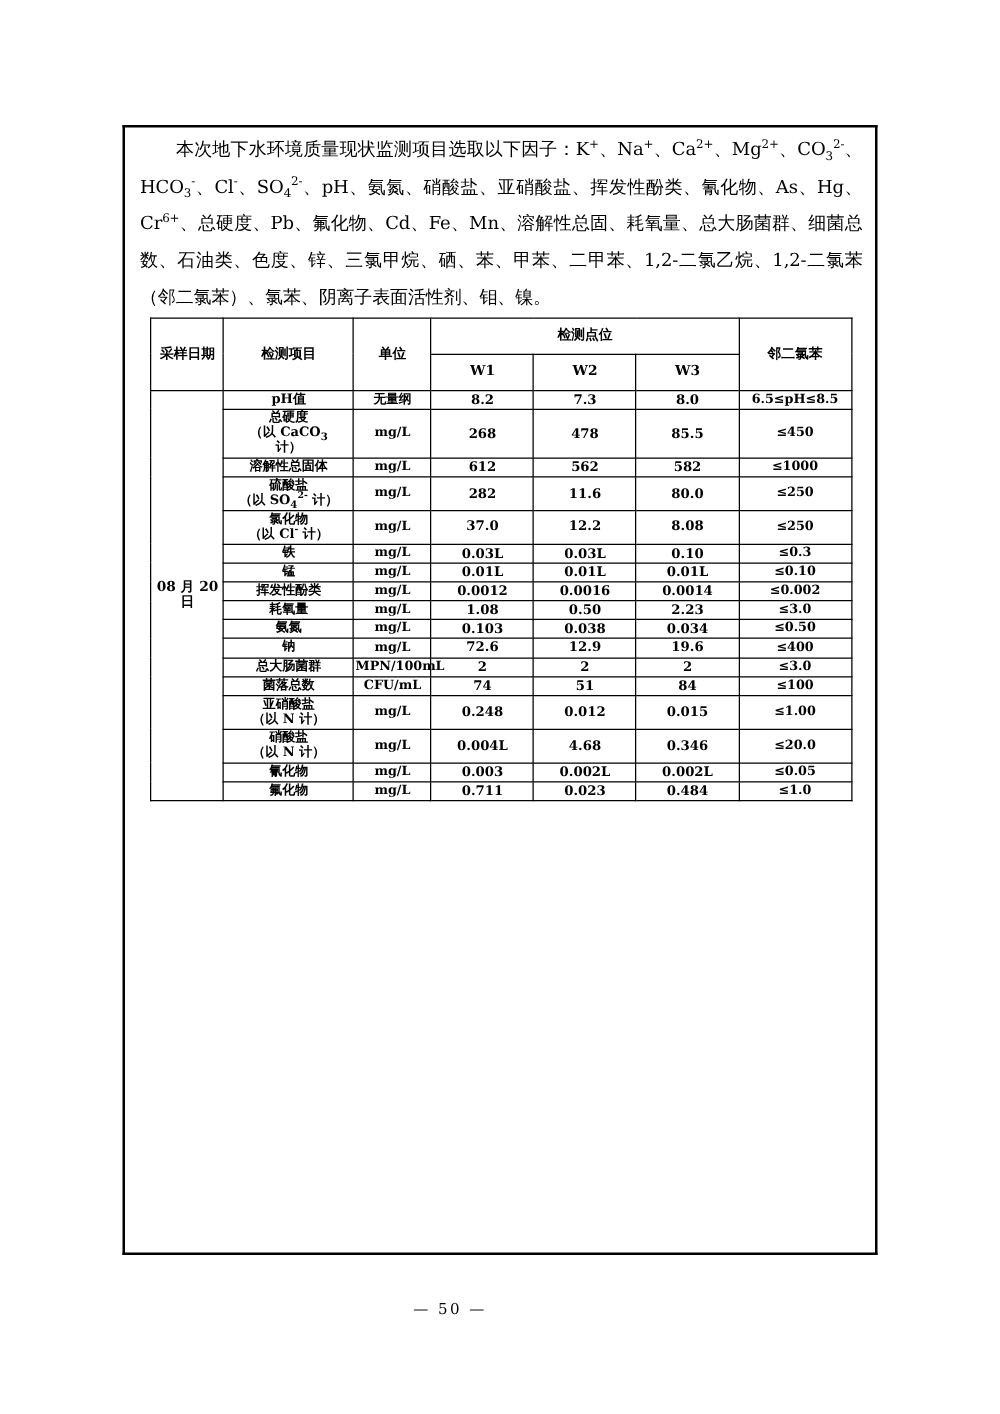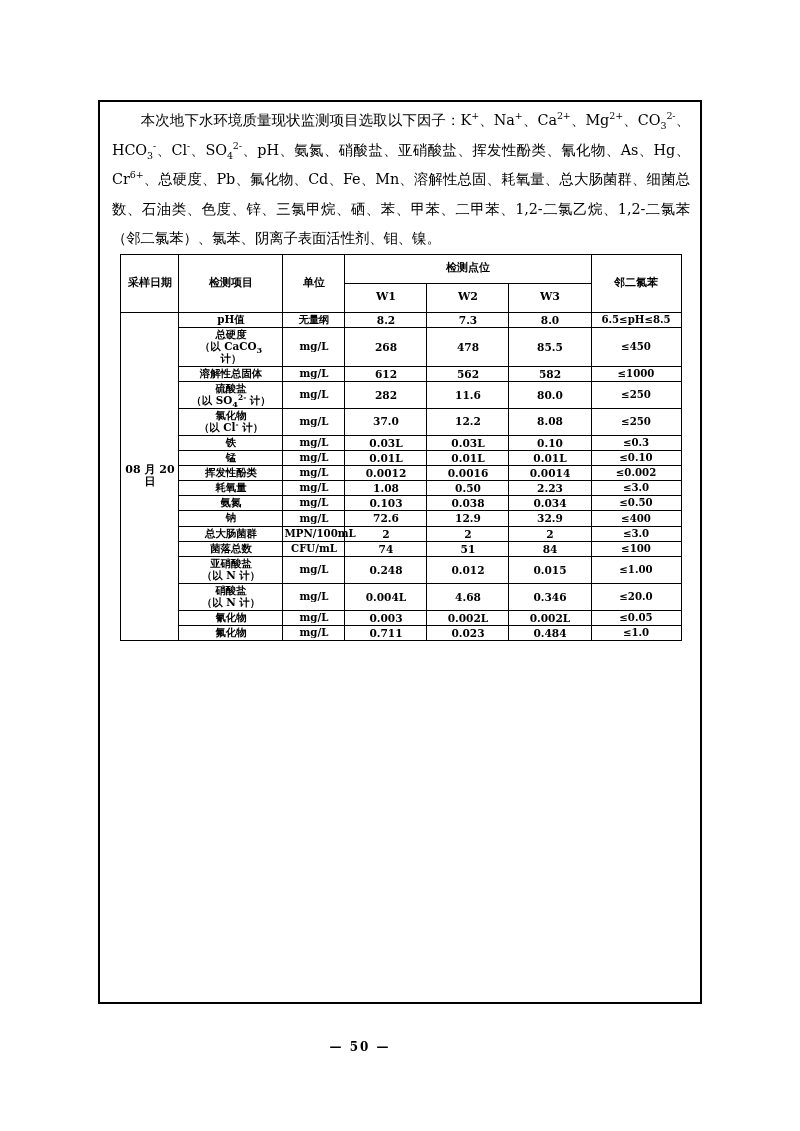--- a/index.html
+++ b/index.html
@@ -103,21 +103,21 @@
   .sub { font-size: 0.78em; vertical-align: sub; line-height: 0; }
   .sup { font-size: 0.72em; vertical-align: super; line-height: 0; }
 
   .page-number {
     position: absolute;
     left: 0;
     top: 1040px;
     width: 720px;
     text-align: center;
     font-size: 12px;
-    font-weight: 700;
+    font-weight: 400;
     letter-spacing: 2px;
   }
 </style>
 </head>
 <body>
 
 <div class="page-frame"></div>
 <div class="frame-right"></div>
 
 <div class="content">
@@ -233,21 +233,21 @@
           <td class="val-cell">0.103</td>
           <td class="val-cell">0.038</td>
           <td class="val-cell">0.034</td>
           <td class="limit-cell">≤0.50</td>
         </tr>
         <tr>
           <td class="item-cell">钠</td>
           <td class="unit-cell">mg/L</td>
           <td class="val-cell">72.6</td>
           <td class="val-cell">12.9</td>
-          <td class="val-cell">32.9</td>
+          <td class="val-cell">19.6</td>
           <td class="limit-cell">≤400</td>
         </tr>
         <tr>
           <td class="item-cell">总大肠菌群</td>
           <td class="unit-cell">MPN/100mL</td>
           <td class="val-cell">2</td>
           <td class="val-cell">2</td>
           <td class="val-cell">2</td>
           <td class="limit-cell">≤3.0</td>
         </tr>

